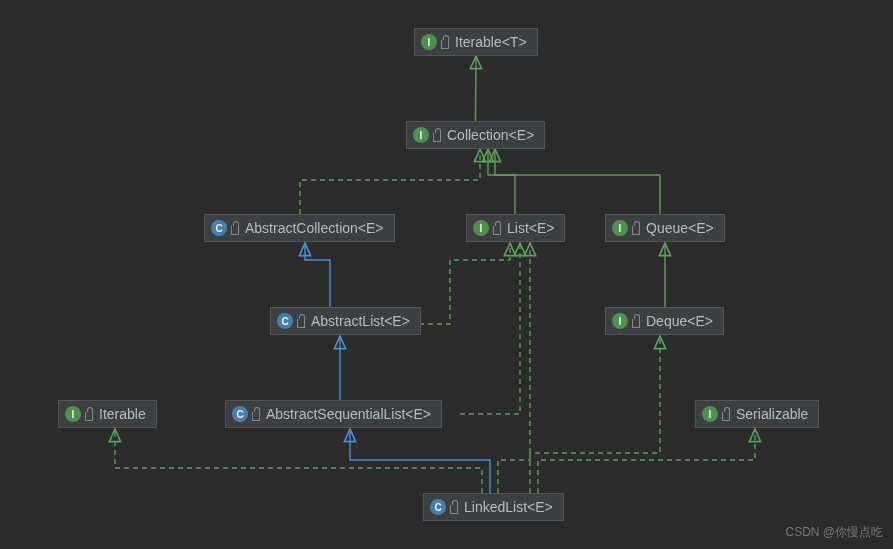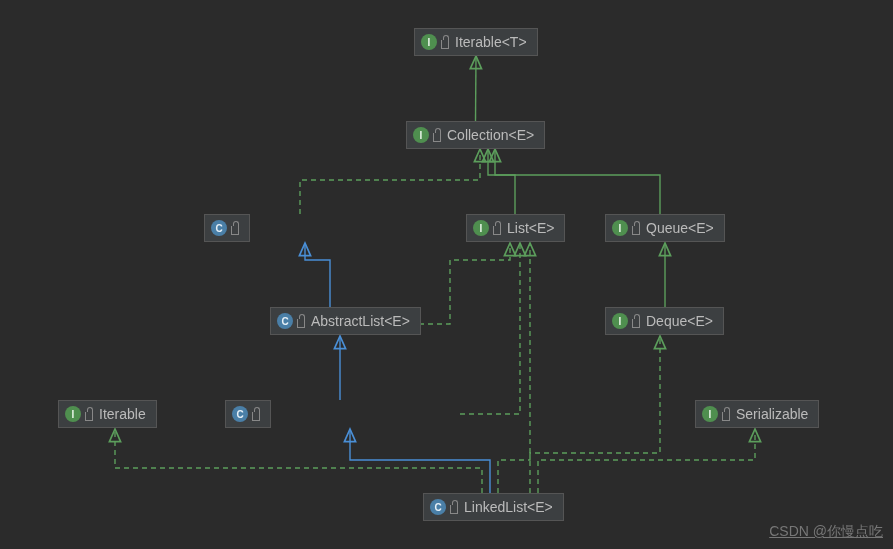--- a/index.html
+++ b/index.html
@@ -59,23 +59,22 @@
     width: 4px; height: 4px;
     border: 1px solid #888;
     border-bottom: none;
     border-radius: 3px 3px 0 0;
   }
   .watermark {
     position: absolute;
     bottom: 8px;
     right: 10px;
     color: #777;
-    font-size: 14px;
+    font-size: 12px;
     font-family: Arial, sans-serif;
-    text-decoration: underline;
   }
 </style>
 </head>
 <body>
 
 <svg class="connectors">
   <defs>
     <marker id="arrGreen" markerWidth="12" markerHeight="12" refX="10" refY="5" orient="auto">
       <path d="M1,1 L10,5 L1,9 Z" fill="none" stroke="#5c9e5c" stroke-width="1.2"></path>
     </marker>
@@ -108,20 +107,21 @@
       <span>Iterable&lt;T&gt;</span>
     </div>
     <div class="node" style="left: 406px; top: 121px;">
       <span class="icon interface">I</span>
       <span class="lock"></span>
       <span>Collection&lt;E&gt;</span>
     </div>
     <div class="node" style="left: 204px; top: 214px;">
       <span class="icon class">C</span>
       <span class="lock"></span>
+      <span>AbstractCollection&lt;E&gt;</span>
     </div>
     <div class="node" style="left: 466px; top: 214px;">
       <span class="icon interface">I</span>
       <span class="lock"></span>
       <span>List&lt;E&gt;</span>
     </div>
     <div class="node" style="left: 605px; top: 214px;">
       <span class="icon interface">I</span>
       <span class="lock"></span>
       <span>Queue&lt;E&gt;</span>
@@ -137,20 +137,21 @@
       <span>Deque&lt;E&gt;</span>
     </div>
     <div class="node" style="left: 58px; top: 400px;">
       <span class="icon interface">I</span>
       <span class="lock"></span>
       <span>Iterable</span>
     </div>
     <div class="node" style="left: 225px; top: 400px;">
       <span class="icon class">C</span>
       <span class="lock"></span>
+      <span>AbstractSequentialList&lt;E&gt;</span>
     </div>
     <div class="node" style="left: 695px; top: 400px;">
       <span class="icon interface">I</span>
       <span class="lock"></span>
       <span>Serializable</span>
     </div>
     <div class="node" style="left: 423px; top: 493px;">
       <span class="icon class">C</span>
       <span class="lock"></span>
       <span>LinkedList&lt;E&gt;</span>

